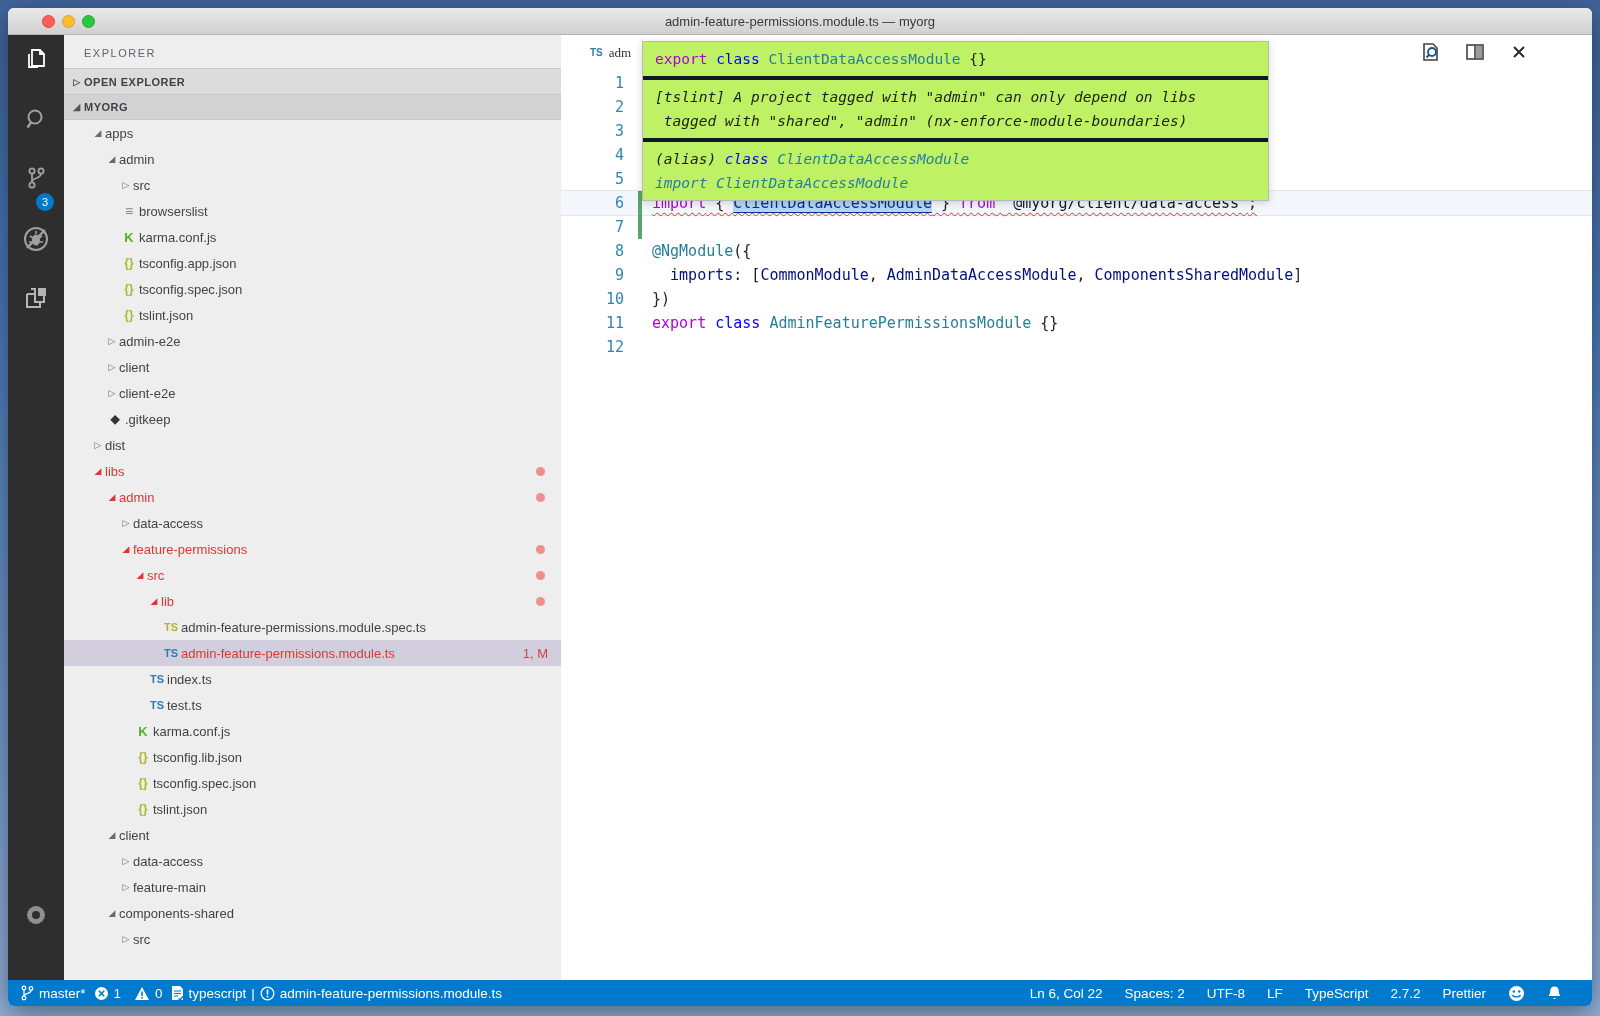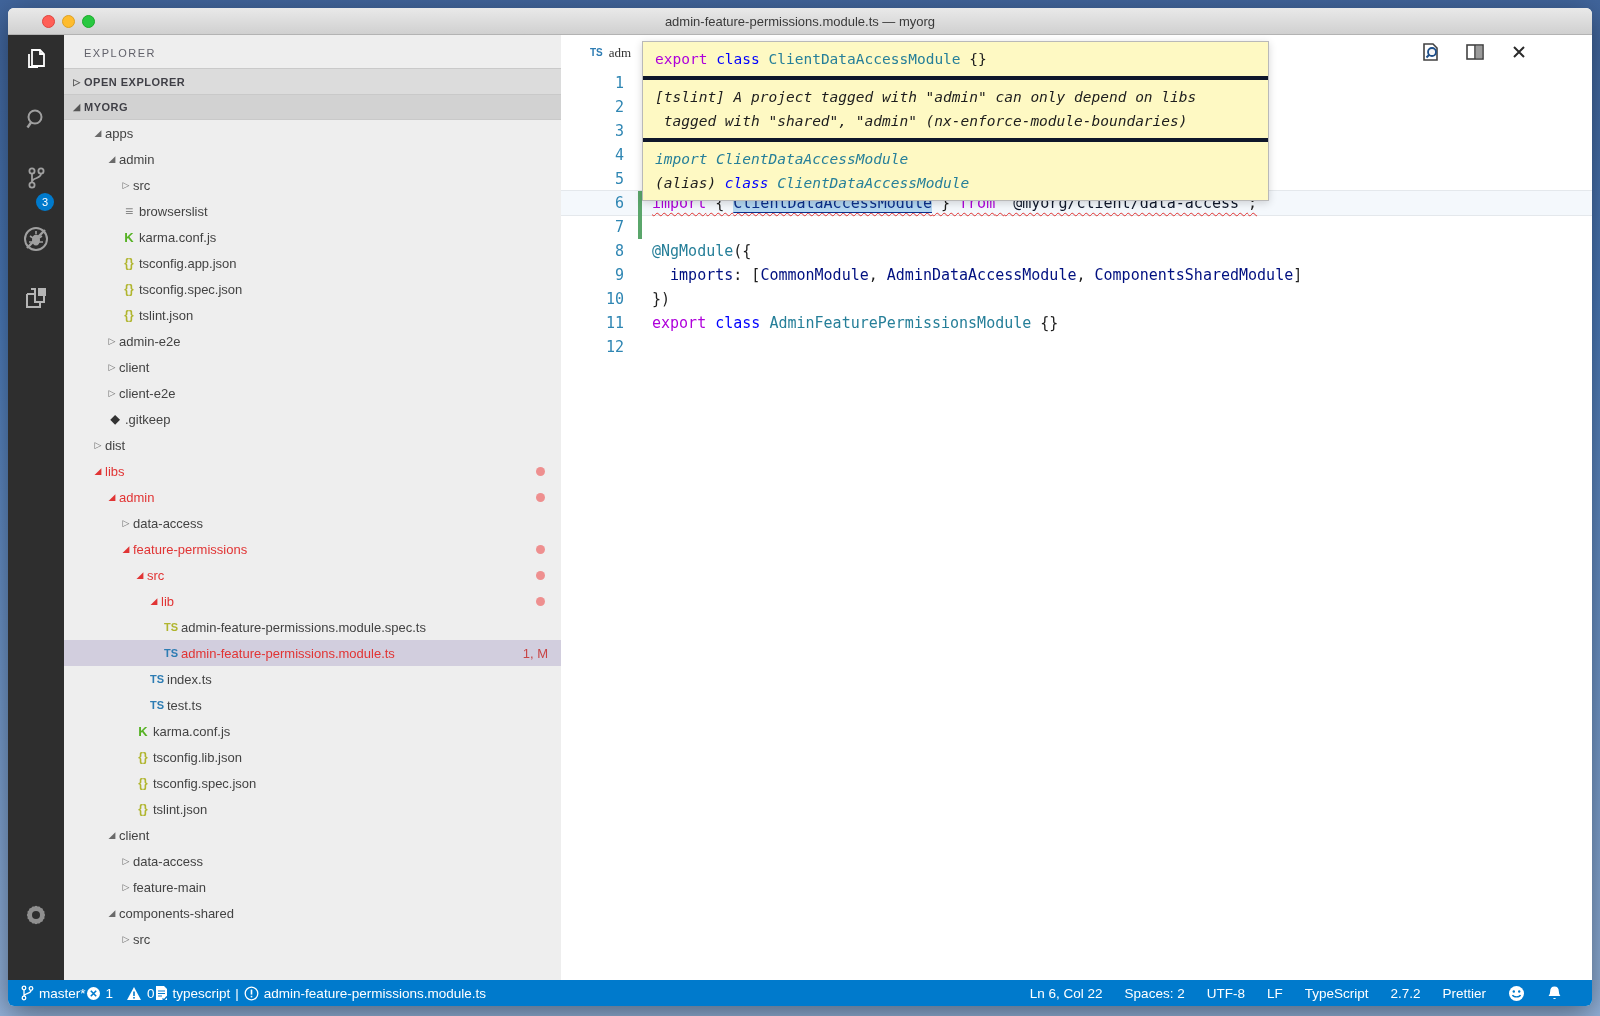--- a/index.html
+++ b/index.html
@@ -67,31 +67,31 @@
   .modbar { position:absolute; left:77px; top:0; width:4px; height:24px; background:var(--modGreen); }
   .ct { margin-left:28px; white-space:pre; }
   .sq { text-decoration:underline; text-decoration-style:wavy; text-decoration-color:#e03130;
         text-decoration-thickness:1px; text-underline-offset:4px; text-decoration-skip-ink:none; }
   .tk-kw{color:#af00db} .tk-cb{color:#0000ff} .tk-ty{color:#267f99}
   .tk-vr{color:#001080} .tk-st{color:#0f172a} .tk-pl{color:#1e1e1e}
   .tk-lk{color:#0b2f8a; background:#b4d8f2; text-decoration:underline; text-decoration-color:#0b2f8a; }
 
   
   .tooltip { position:absolute; left:634px; top:33px; width:627px; z-index:10;
-             background:#fef9c3; border:1px solid #b9b9b9; box-shadow:0 2px 8px rgba(0,0,0,.16);
+             background:#bef264; border:1px solid #b9b9b9; box-shadow:0 2px 8px rgba(0,0,0,.16);
              font-family:"DejaVu Sans Mono", monospace; font-size:14.5px; color:#1e1e1e; }
   .tt-sec { padding:5px 12px; }
   .tt-sec + .tt-sec { border-top:4px solid #0f172a;font-style:italic; }
   .tt-line { line-height:24px; white-space:pre; }
 
   
   .statusbar { position:absolute; left:0; bottom:0; width:100%; height:26px; background:var(--accent);
                color:#fff; font-size:13.5px; display:flex; align-items:center;
                justify-content:space-between; padding:0 30px 0 12px; }
-  .sb-group { display:flex; align-items:center; gap:0; }
+  .sb-group { display:flex; align-items:center; gap:8px; }
   .sb-item { display:flex; align-items:center; gap:5px; cursor:pointer; white-space:nowrap; }
   .svgi { display:block; }
 </style>
 </head>
 <body>
 
 <div class="page">
   <div class="window">
 
     <div class="titlebar">
@@ -390,22 +390,22 @@
 
     <div class="tooltip">
       <div class="tt-sec">
           <div class="tt-line" id="tt-top"><span class="tk-kw">export</span><span class="tk-pl"> </span><span class="tk-cb">class</span><span class="tk-pl"> </span><span class="tk-ty">ClientDataAccessModule</span><span class="tk-pl"> {}</span></div>
         </div>
       <div class="tt-sec" id="tt-msg">
           <div class="tt-line">[tslint] A project tagged with "admin" can only depend on libs</div>
           <div class="tt-line"> tagged with "shared", "admin" (nx-enforce-module-boundaries)</div>
         </div>
       <div class="tt-sec" id="tt-bottom">
+          <div class="tt-line"><span class="tk-pl">(alias) </span><span class="tk-cb">class</span><span class="tk-pl"> </span><span class="tk-ty">ClientDataAccessModule</span></div>
           <div class="tt-line"><span class="tk-ty">import ClientDataAccessModule</span></div>
-          <div class="tt-line"><span class="tk-pl">(alias) </span><span class="tk-cb">class</span><span class="tk-pl"> </span><span class="tk-ty">ClientDataAccessModule</span></div>
         </div>
     </div>
 
     <div class="statusbar">
       <div class="sb-group">
         <div class="sb-item">
           <svg class="svgi" width="14" height="16" viewBox="0 0 14 16">
             <circle cx="4" cy="3" r="1.8" fill="none" stroke="#fff" stroke-width="1.3"></circle>
             <circle cx="11" cy="3.5" r="1.8" fill="none" stroke="#fff" stroke-width="1.3"></circle>
             <circle cx="4" cy="13" r="1.8" fill="none" stroke="#fff" stroke-width="1.3"></circle>

